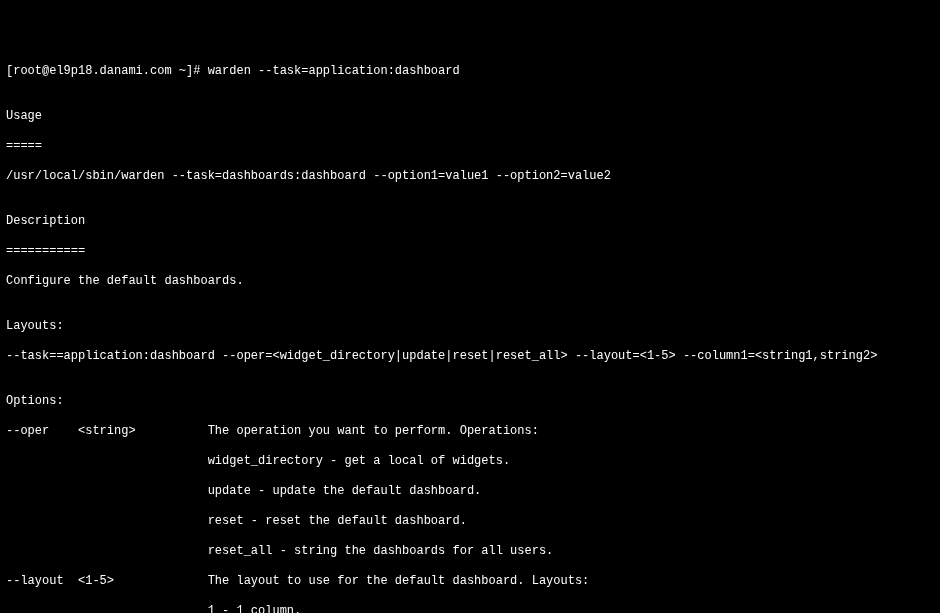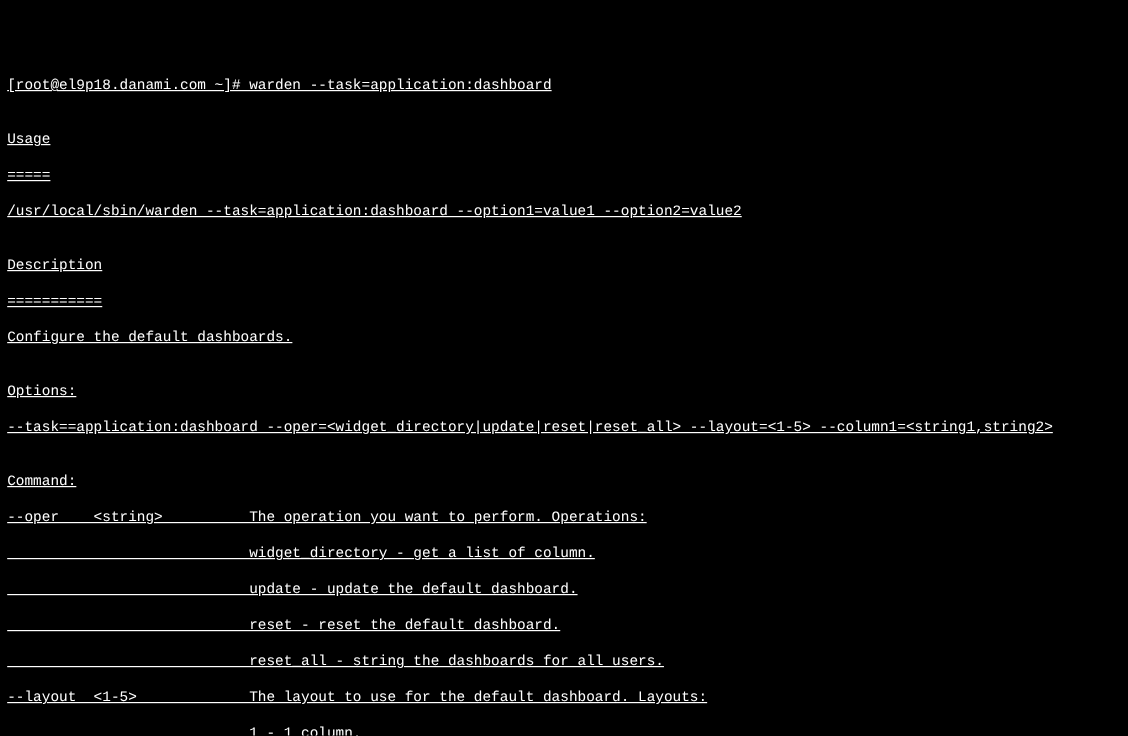--- a/index.html
+++ b/index.html
@@ -15,44 +15,43 @@
       line-height: 1.25;
       padding: 4px 6px;
       width: 940px;
       height: 613px;
       overflow: hidden;
       white-space: pre;
     }
     .line {
       display: block;
       white-space: pre;
-      text-decoration: underline;
     }
   </style>
 </head>
 <body>
 
 
 
 <span class="line">[root@el9p18.danami.com ~]# warden --task=application:dashboard</span>
 <span class="line"></span>
 <span class="line">Usage</span>
 <span class="line">=====</span>
-<span class="line">/usr/local/sbin/warden --task=application:dashboard --option1=value1 --option2=value2</span>
+<span class="line">/usr/local/sbin/warden --task=dashboards:dashboard --option1=value1 --option2=value2</span>
 <span class="line"></span>
 <span class="line">Description</span>
 <span class="line">===========</span>
 <span class="line">Configure the default dashboards.</span>
 <span class="line"></span>
-<span class="line">Options:</span>
+<span class="line">Layouts:</span>
 <span class="line">--task==application:dashboard --oper=&lt;widget_directory|update|reset|reset_all&gt; --layout=&lt;1-5&gt; --column1=&lt;string1,string2&gt;</span>
 <span class="line"></span>
-<span class="line">Command:</span>
+<span class="line">Options:</span>
 <span class="line">--oper    &lt;string&gt;          The operation you want to perform. Operations:</span>
-<span class="line">                            widget_directory - get a list of column.</span>
+<span class="line">                            widget_directory - get a local of widgets.</span>
 <span class="line">                            update - update the default dashboard.</span>
 <span class="line">                            reset - reset the default dashboard.</span>
 <span class="line">                            reset_all - string the dashboards for all users.</span>
 <span class="line">--layout  &lt;1-5&gt;             The layout to use for the default dashboard. Layouts:</span>
 <span class="line">                            1 - 1 column.</span>
 
 
 
 
 

